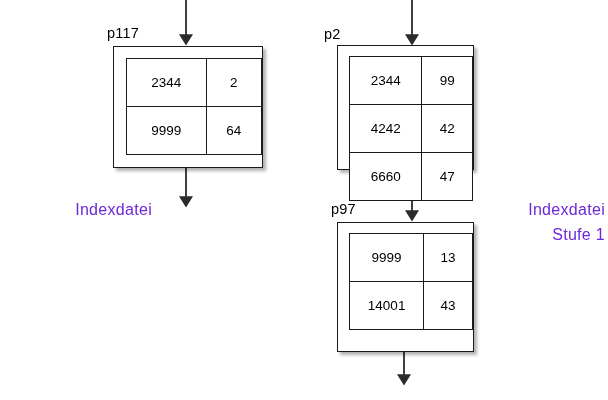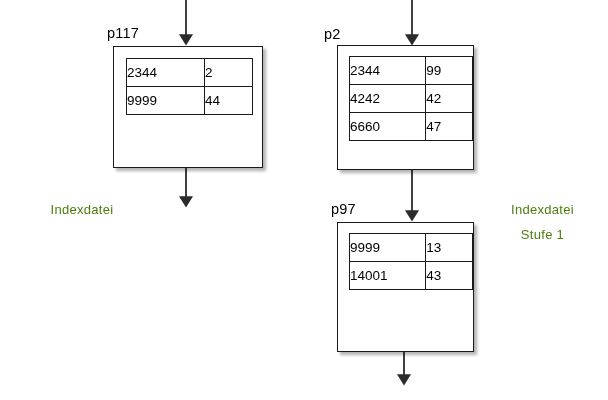--- a/index.html
+++ b/index.html
@@ -40,39 +40,39 @@
   }
   
   .rec-table {
     position: absolute;
     border-collapse: collapse;
     background: #fff;
     table-layout: fixed;
   }
   .rec-table td {
     border: 1.3px solid #1a1a1a;
-    text-align: left;
+    text-align: center;
     font-size: 13.5px;
     font-family: "Liberation Sans", sans-serif;
     color: #000;
-    padding: 0;
+    padding: 10px;
     height: 27px;
     line-height: 27px;
   }
   .rec-table td.key { width: 77px; }
   .rec-table td.ptr { width: 47px; }
 
   
   .caption {
     position: absolute;
-    font-size: 13px;
+    font-size: 16px;
     line-height: 25px;
-    text-align: center;
+    text-align: right;
     white-space: nowrap;
-    color: #4d7c0f;
+    color: #6d28d9;
     letter-spacing: 0.3px;
     z-index: 2;
   }
   
   #arrows {
     position: absolute;
     left: 0; top: 0;
     width: 608px; height: 400px;
     z-index: 1;
     pointer-events: none;
@@ -114,21 +114,21 @@
   <div class="block-label" style="left:107px; top:25px;">p117</div>
   <div class="block" style="left:113px; top:46px; width:150px; height:122px;">
     <table class="rec-table" style="left:12px; top:11px;">
       <tbody>
         <tr>
           <td class="key">2344</td>
           <td class="ptr">2</td>
         </tr>
         <tr>
           <td class="key">9999</td>
-          <td class="ptr">44</td>
+          <td class="ptr">64</td>
         </tr>
       </tbody>
     </table>
   </div>
 
   <div class="block-label" style="left:324px; top:26px;">p2</div>
   <div class="block" style="left:337px; top:45px; width:137px; height:125px;">
     <table class="rec-table" style="left:11px; top:10px;">
       <tbody>
         <tr>

